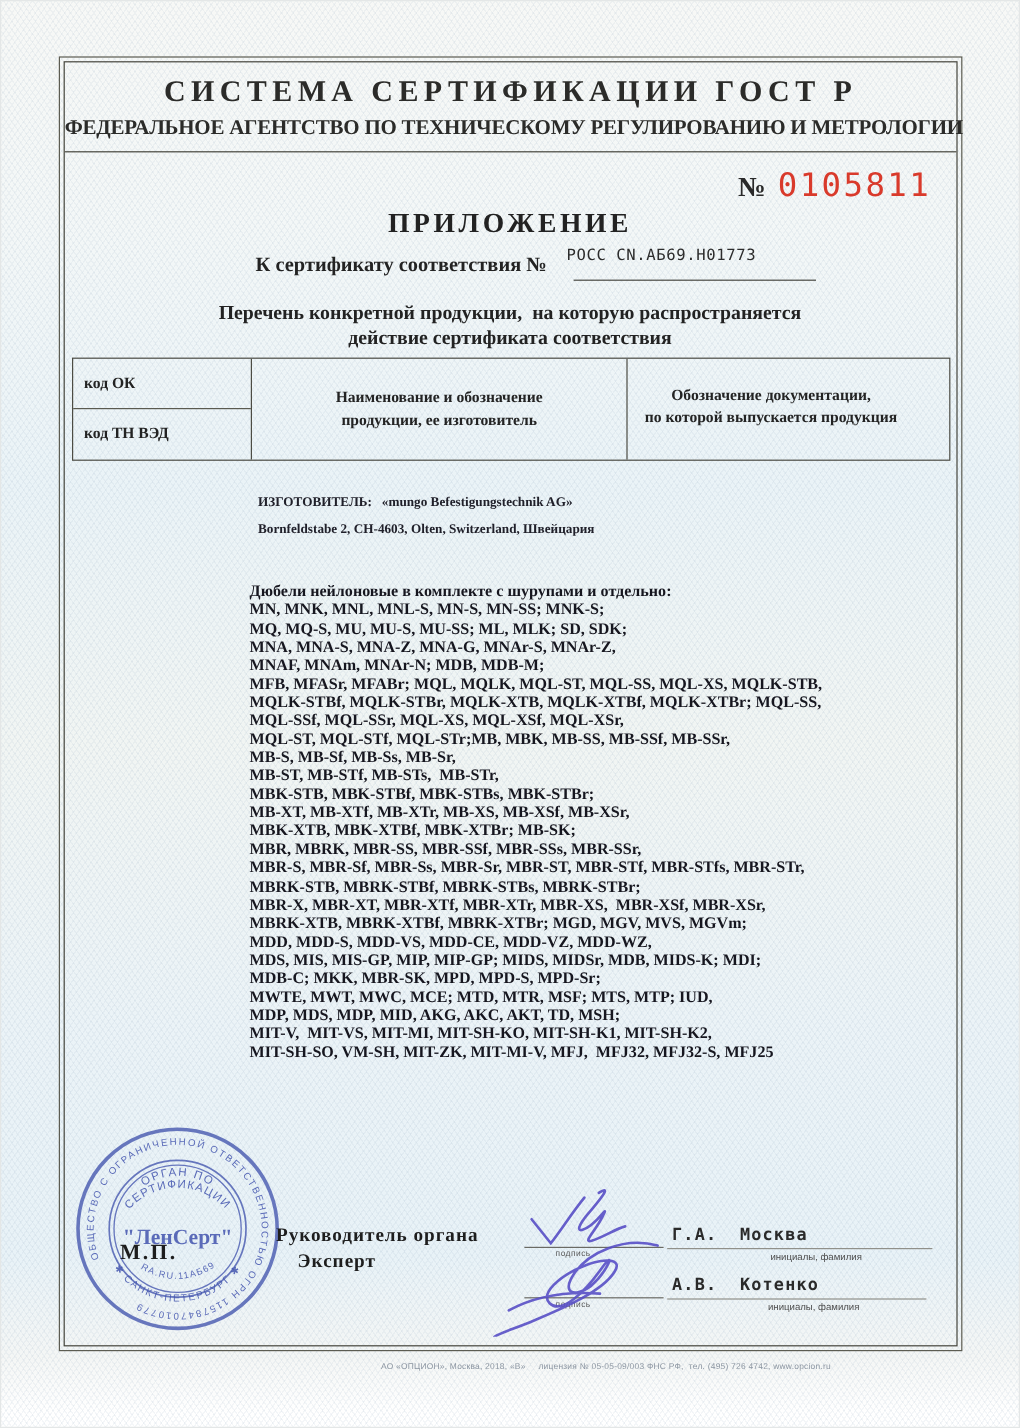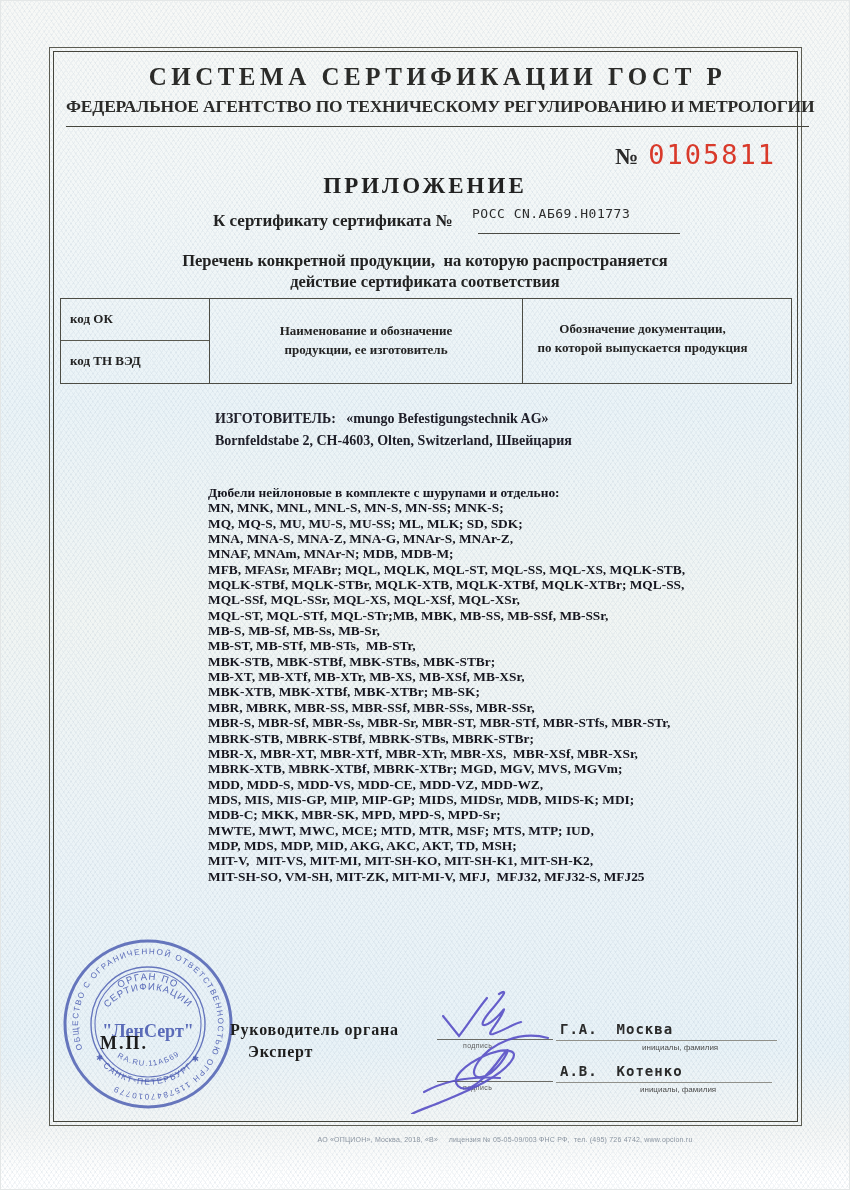--- a/index.html
+++ b/index.html
@@ -8,42 +8,42 @@
     font-family:"Liberation Serif","DejaVu Serif",serif;color:#1f1f1f;
     background-color:#f6f8f7;
     background-image:
       repeating-linear-gradient(55deg, rgba(148,170,192,0.10) 0px, rgba(148,170,192,0.10) 1px, transparent 1px, transparent 4px),
       repeating-linear-gradient(-55deg, rgba(148,170,192,0.10) 0px, rgba(148,170,192,0.10) 1px, transparent 1px, transparent 4px),
       linear-gradient(180deg,#f7f8f6 0%,#f3f7f7 16%,#eaf3f7 34%,#f1f5f3 52%,#ebf3f7 72%,#e8f2f7 88%,#f4f6f5 95%,#ffffff 99%);
     box-shadow:inset 0 0 0 1px #e4e7e7;
   }
   .frame-outer{position:absolute;left:49px;top:47px;width:751px;height:1077px;border:1.4px solid #5c5c52;}
   .frame-inner{position:absolute;left:3px;top:3px;right:3px;bottom:3px;border:1.6px solid #45453c;}
-  .header-box{position:absolute;left:12px;top:0;width:100%;height:74px;border-bottom:1.6px solid #45453c;text-align:center;}
+  .header-box{position:absolute;left:0;top:0;width:100%;height:74px;border-bottom:1.6px solid #45453c;text-align:center;}
   .doc-title{margin-top:11px;font-size:25px;font-weight:bold;letter-spacing:4.5px;color:#2b2b29;white-space:nowrap;}
   .doc-subtitle{margin-top:5px;font-size:17.5px;font-weight:bold;letter-spacing:-0.2px;color:#2b2b29;white-space:nowrap;}
   .doc-number{position:absolute;left:615px;top:139px;white-space:nowrap;}
   .no-sign{font-size:23px;color:#2a2a2a;font-weight:bold;}
   .no-digits{font-family:"DejaVu Sans Mono","Liberation Mono",monospace;font-size:27px;color:#d93a2b;letter-spacing:2px;margin-left:10px;}
   .appendix-title{position:absolute;left:0;top:173px;width:100%;text-align:center;font-size:23px;font-weight:bold;letter-spacing:3px;color:#222;}
   .cert-label{position:absolute;left:213px;top:211px;font-size:17px;font-weight:bold;color:#232323;}
   .cert-value{position:absolute;left:472px;top:206px;font-family:"DejaVu Sans Mono","Liberation Mono",monospace;font-size:13px;letter-spacing:0.5px;color:#2c2c2c;white-space:pre;}
   .cert-underline{position:absolute;left:478px;top:233px;width:202px;height:1.3px;background:#4a4a44;}
   .subheading{position:absolute;left:0;top:250px;width:100%;text-align:center;font-size:16.5px;font-weight:bold;line-height:21px;color:#222;}
   .subheading div{white-space:pre;}
 
   .spec-table{position:absolute;left:60px;top:298px;width:730px;height:84px;border:1.3px solid #4c4c44;}
   .cell{position:absolute;box-sizing:border-box;font-size:13px;font-weight:bold;color:#232323;}
   .cell-ok{left:0;top:0;width:148px;height:42px;border-bottom:1px solid #5a5a50;padding:12px 0 0 9px;}
   .cell-tnved{left:0;top:42px;width:148px;height:42px;padding:12px 0 0 9px;}
   .cell-name{left:148px;top:0;width:314px;height:84px;border-left:1.2px solid #4c4c44;border-right:1.2px solid #4c4c44;text-align:center;padding-top:22px;line-height:19px;}
   .cell-doc{left:433px;top:0;width:297px;height:84px;text-align:center;padding-top:20px;line-height:19px;}
   .cell div{white-space:pre;}
 
-  .manufacturer{position:absolute;left:215px;top:408px;font-size:14px;font-weight:bold;line-height:22px;color:#20202a;}
+  .manufacturer{position:absolute;left:215px;top:408px;font-size:11px;font-weight:bold;line-height:22px;color:#20202a;}
   .manufacturer div{white-space:pre;}
   .products{position:absolute;left:208px;top:485px;width:600px;font-size:13.4px;font-weight:bold;line-height:15.35px;color:#16161f;}
   .products div{white-space:pre;}
 
   .stamp-wrap{position:absolute;left:60px;top:936px;width:176px;height:176px;}
   .mp-label{position:absolute;left:100px;top:1033px;font-size:18px;font-weight:bold;letter-spacing:2px;color:#1d1d1d;z-index:4;}
 
   .sig-role{position:absolute;font-size:16px;font-weight:bold;letter-spacing:0.8px;color:#1e1e1e;}
   .role-1{left:230px;top:1021px;}
   .role-2{left:228px;top:1043px;margin-left:20px;}
@@ -81,21 +81,21 @@
       </div>
     </div>
   </div>
 
   <div class="doc-number">
     <span class="no-sign">№</span><span class="no-digits">0105811</span>
   </div>
 
   <div class="appendix-title">ПРИЛОЖЕНИЕ</div>
 
-  <div class="cert-label">К сертификату сертификата №</div>
+  <div class="cert-label">К сертификату соответствия №</div>
   <div class="cert-value">РОСС CN.АБ69.H01773</div>
   <div class="cert-underline"></div>
 
   <div class="subheading">
     <div>Перечень конкретной продукции,  на которую распространяется</div>
     <div>действие сертификата соответствия</div>
   </div>
 
   <div class="spec-table">
     <div class="cell cell-ok">код ОК</div>

